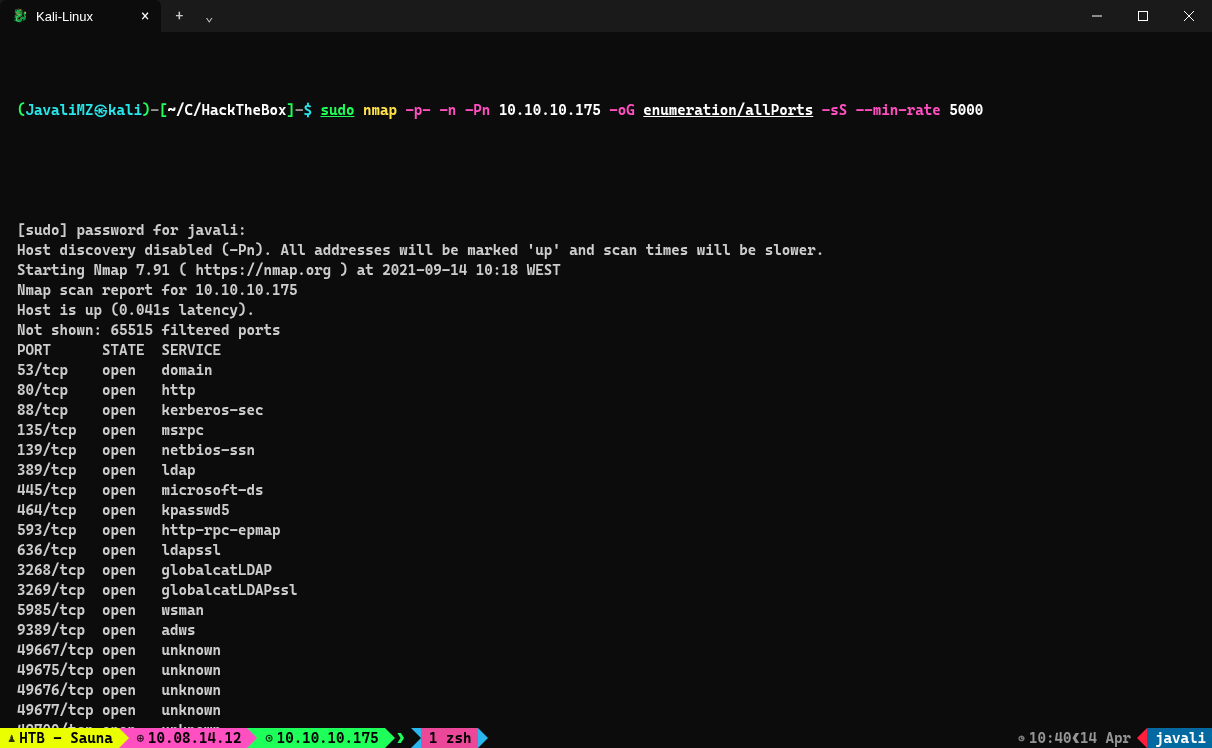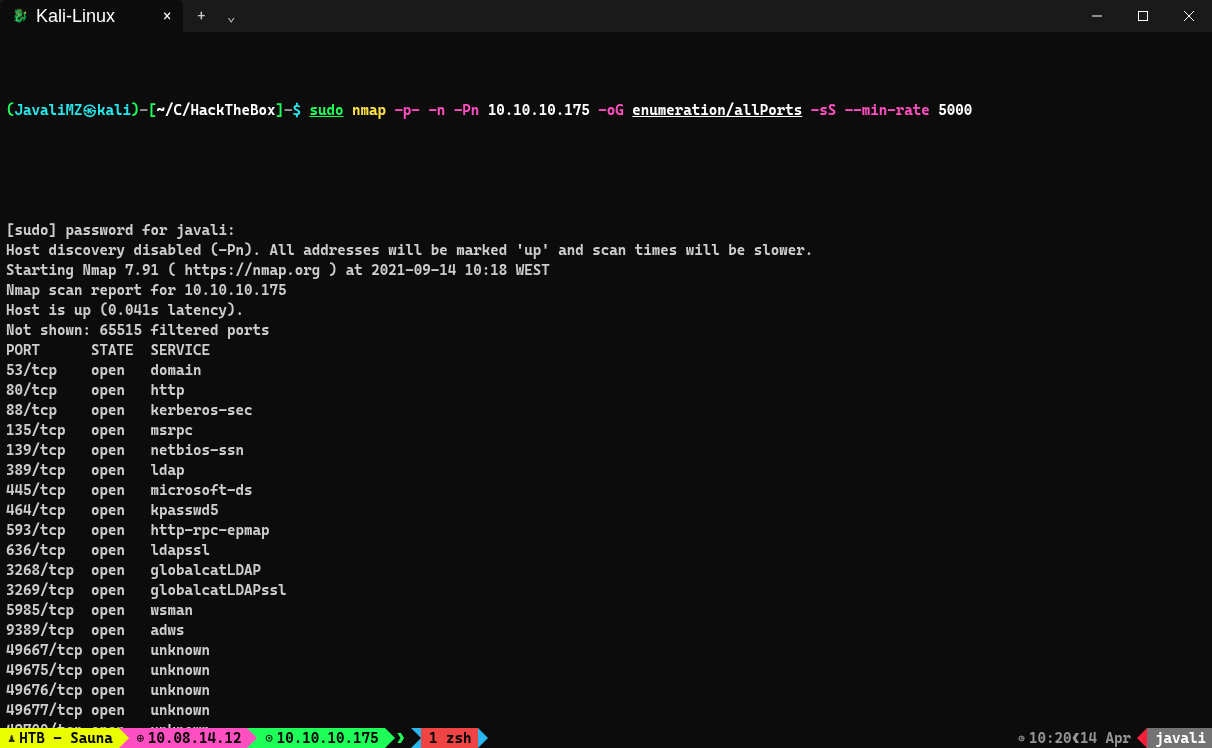--- a/index.html
+++ b/index.html
@@ -37,21 +37,21 @@
     }
     .tab-icon-img {
       width: 16px;
       height: 16px;
       display: inline-block;
       font-size: 13px;
       text-align: center;
     }
     .tab-title {
       color: #ffffff;
-      font-size: 18px;
+      font-size: 13px;
       font-family: 'Segoe UI', sans-serif;
     }
     .tab-close {
       color: #ffffff;
       margin-left: 40px;
       font-size: 14px;
       cursor: pointer;
     }
     .tabbar-buttons {
       display: flex;
@@ -81,21 +81,21 @@
       cursor: pointer;
     }
     .window-btn svg { width: 10px; height: 10px; }
     
     .terminal {
       padding: 8px 6px 0 6px;
       line-height: 20px;
       white-space: pre;
       font-weight: bold;
     }
-    .line { white-space: pre; }
+    .line { white-space: pre; margin-left: 11px; }
     .c-green { color: #1fff5a; }
     .c-cyan { color: #27e5e9; }
     .c-white { color: #ffffff; }
     .c-gray { color: #969696; }
     .c-yellow { color: #ffe14a; }
     .c-magenta { color: #ff4fc0; }
     .c-underline { text-decoration: underline; }
     
     .statusbar {
       position: absolute;
@@ -113,22 +113,22 @@
     }
     .seg {
       display: flex;
       align-items: center;
       padding: 0 6px 0 8px;
       position: relative;
     }
     .seg-yellow   { background: #eaff00; color: #000000; }
     .seg-magenta  { background: #ff4fc0; color: #000000; }
     .seg-green    { background: #1fff5a; color: #000000; }
-    .seg-cyanblue { background: #ef4444; color: #000000; }
-    .seg-red      { background: #737373; color: #ffffff; }
+    .seg-cyanblue { background: #ec4899; color: #000000; }
+    .seg-red      { background: #0369a1; color: #ffffff; }
     .arrow-r {
       width: 0; height: 0;
       border-top: 10px solid transparent;
       border-bottom: 10px solid transparent;
     }
     .aw-yellow-on-magenta { border-left: 10px solid #eaff00; background: #ff4fc0; }
     .aw-magenta-on-green  { border-left: 10px solid #ff4fc0; background: #1fff5a; }
     .aw-green-on-black    { border-left: 10px solid #1fff5a; background: #0c0c0c; }
     .aw-black-on-cyan     { border-left: 10px solid #0c0c0c; background: #2ab6ee; }
     .aw-cyan-on-black     { border-left: 10px solid #2ab6ee; background: #0c0c0c; }
@@ -219,21 +219,21 @@
   <div class="arrow-r aw-green-on-black"></div>
   <div class="sep-green-arrow">❯</div>
   <div class="arrow-r aw-black-on-cyan"></div>
   <div class="seg seg-cyanblue">
       <span> 1 zsh </span>
     </div>
   <div class="arrow-r aw-cyan-on-black"></div>
   <div class="status-spacer"></div>
   <div class="status-right-text">
       <span class="icon-small">◷</span>
-      <span> 10:20 </span>
+      <span> 10:40 </span>
       <span>❮</span>
       <span> 14 Apr </span>
     </div>
   <div class="arrow-l al-red-on-black"></div>
   <div class="seg seg-red">
       <span> javali </span>
     </div>
 </div>
 
 </body></html>

